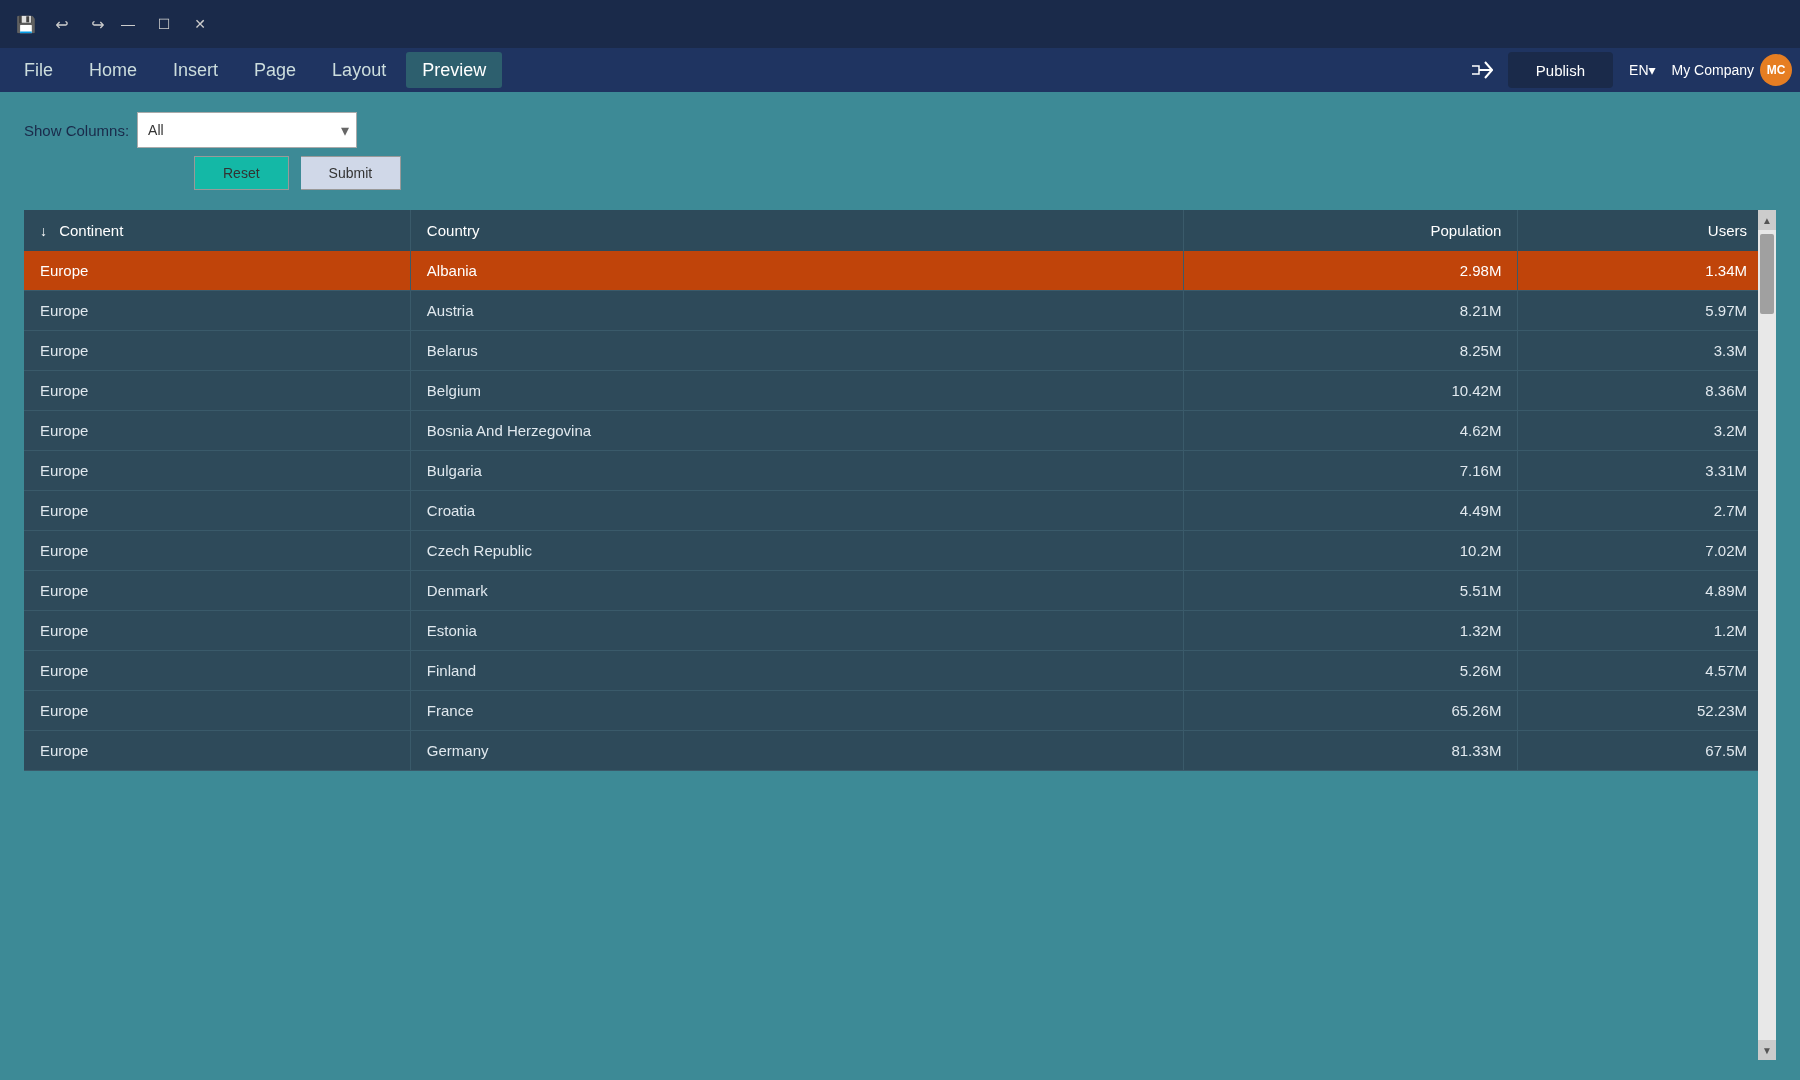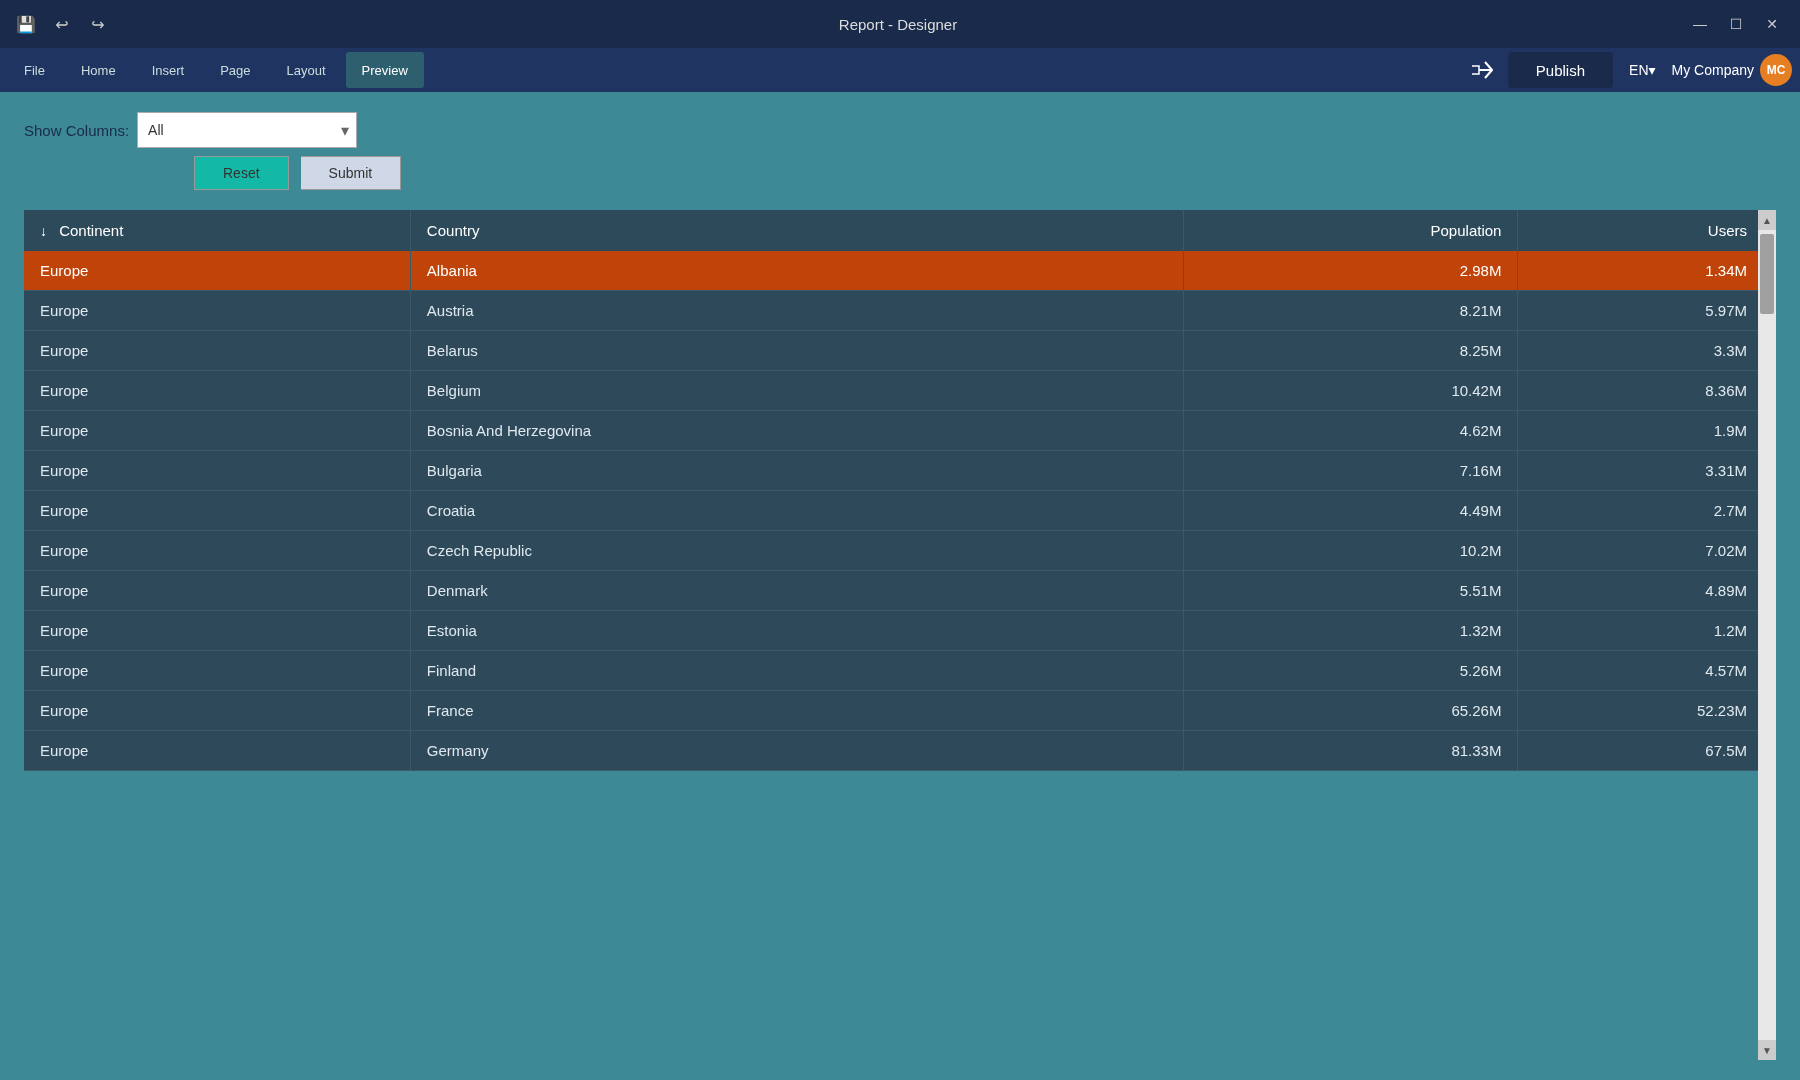--- a/index.html
+++ b/index.html
@@ -66,21 +66,21 @@
       height: 44px;
       display: flex;
       align-items: center;
       padding: 0 8px;
       flex-shrink: 0;
       gap: 4px;
     }
     .menu-item {
       color: #cdd;
       padding: 6px 16px;
-      font-size: 13px;
+      font-size: 18px;
       cursor: pointer;
       border-radius: 3px;
       height: 36px;
       display: flex;
       align-items: center;
     }
     .menu-item.active {
       background: #2d5f6e;
       color: white;
     }
@@ -310,21 +310,20 @@
     <div class="titlebar-btn">
       <span>💾</span>
     </div>
     <div class="titlebar-btn">
       <span>↩</span>
     </div>
     <div class="titlebar-btn">
       <span>↪</span>
     </div>
   </div>
-  <div class="titlebar-title">Report - Designer</div>
   <div class="titlebar-winbtns">
     <div class="win-btn">
       <span>—</span>
     </div>
     <div class="win-btn">
       <span>☐</span>
     </div>
     <div class="win-btn close">
       <span>✕</span>
     </div>
@@ -419,21 +418,21 @@
             <tr>
               <td>Europe</td>
               <td>Belgium</td>
               <td class="right">10.42M</td>
               <td class="right" style="padding-right: 28px;">8.36M</td>
             </tr>
             <tr>
               <td>Europe</td>
               <td>Bosnia And Herzegovina</td>
               <td class="right">4.62M</td>
-              <td class="right" style="padding-right: 28px;">1.9M</td>
+              <td class="right" style="padding-right: 28px;">3.2M</td>
             </tr>
             <tr>
               <td>Europe</td>
               <td>Bulgaria</td>
               <td class="right">7.16M</td>
               <td class="right" style="padding-right: 28px;">3.31M</td>
             </tr>
             <tr>
               <td>Europe</td>
               <td>Croatia</td>

